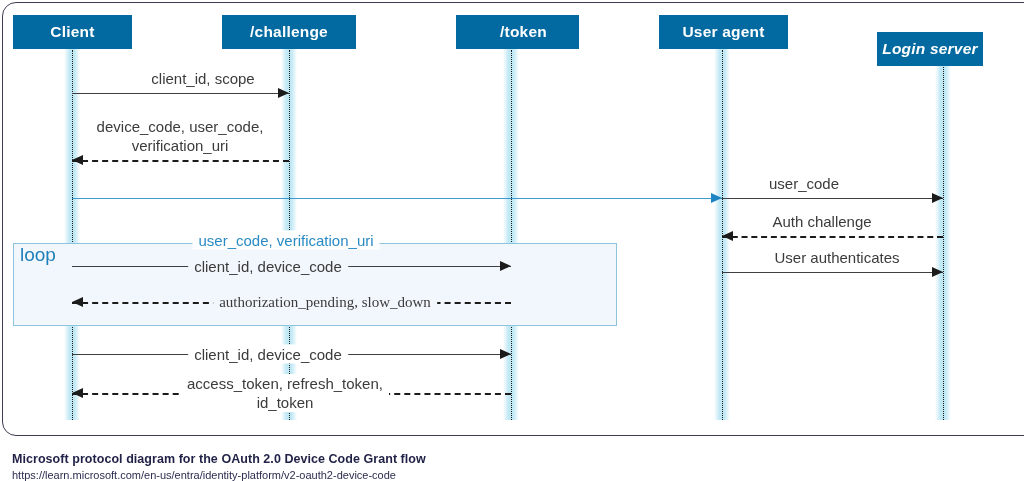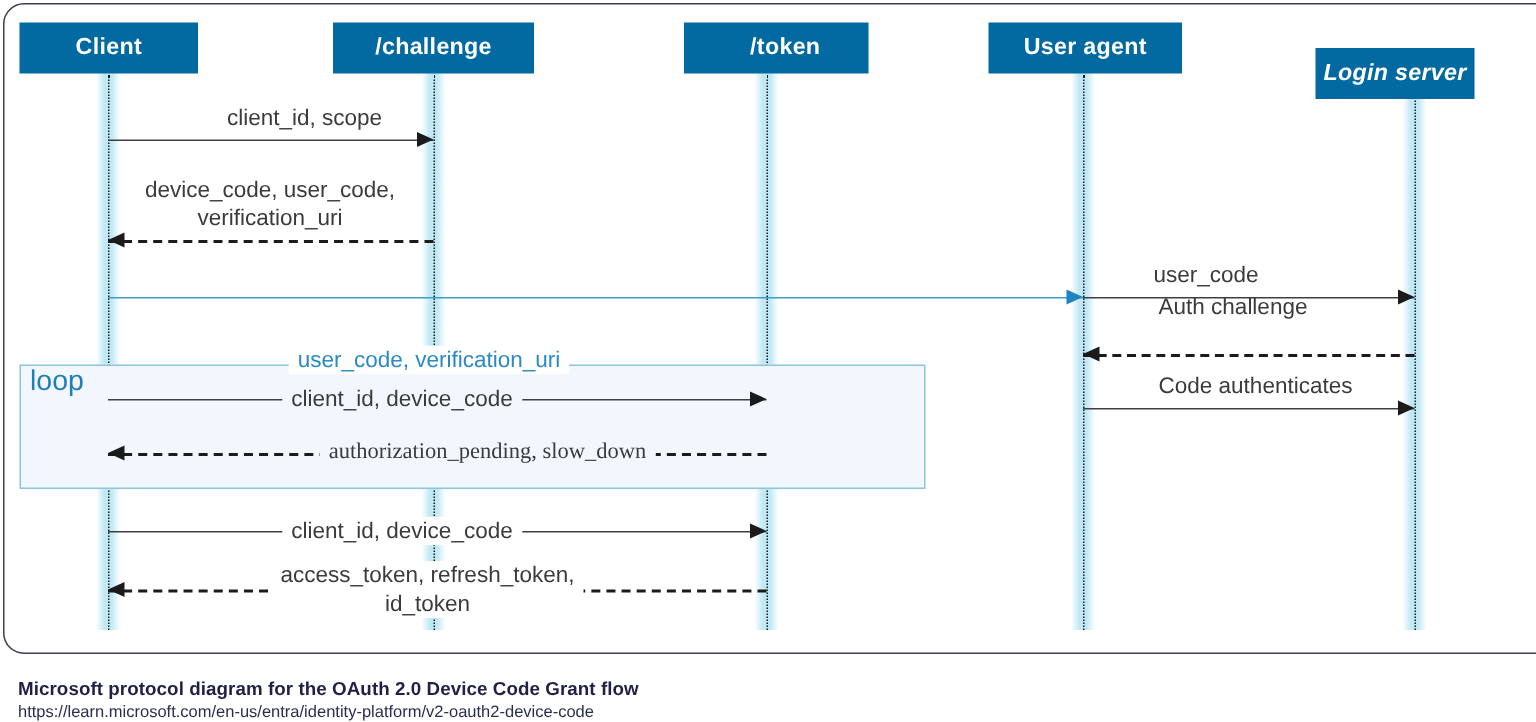--- a/index.html
+++ b/index.html
@@ -220,26 +220,26 @@
         <div class="msg-label on-line accent" style="left: 286px; top: 198px;">user_code, verification_uri</div>
         <div class="msg" style="left: 722px; top: 198px; width: 221px;">
           <div class="msg-line solid"></div>
           <div class="arrow-head right" style="right: 0px;"></div>
         </div>
         <div class="msg-label above" style="left: 804px; top: 193px;">user_code</div>
         <div class="msg" style="left: 722px; top: 236px; width: 221px;">
           <div class="msg-line dashed"></div>
           <div class="arrow-head left" style="left: 0px;"></div>
         </div>
-        <div class="msg-label above" style="left: 822px; top: 214px;">Auth challenge</div>
+        <div class="msg-label above" style="left: 822px; top: 231px;">Auth challenge</div>
         <div class="msg" style="left: 722px; top: 272px; width: 221px;">
           <div class="msg-line solid"></div>
           <div class="arrow-head right" style="right: 0px;"></div>
         </div>
-        <div class="msg-label above" style="left: 837px; top: 267px;">Code authenticates</div>
+        <div class="msg-label above" style="left: 837px; top: 267px;">User authenticates</div>
         <div class="msg" style="left: 72px; top: 266px; width: 439px;">
           <div class="msg-line solid"></div>
           <div class="arrow-head right" style="right: 0px;"></div>
         </div>
         <div class="msg-label on-line in-loop" style="left: 268px; top: 266px;">client_id, device_code</div>
         <div class="msg" style="left: 72px; top: 302px; width: 439px;">
           <div class="msg-line dashed"></div>
           <div class="arrow-head left" style="left: 0px;"></div>
         </div>
         <div class="msg-label on-line in-loop" style="left: 325px; top: 302px; font-family: Liberation Serif, serif;">authorization_pending, slow_down</div>

